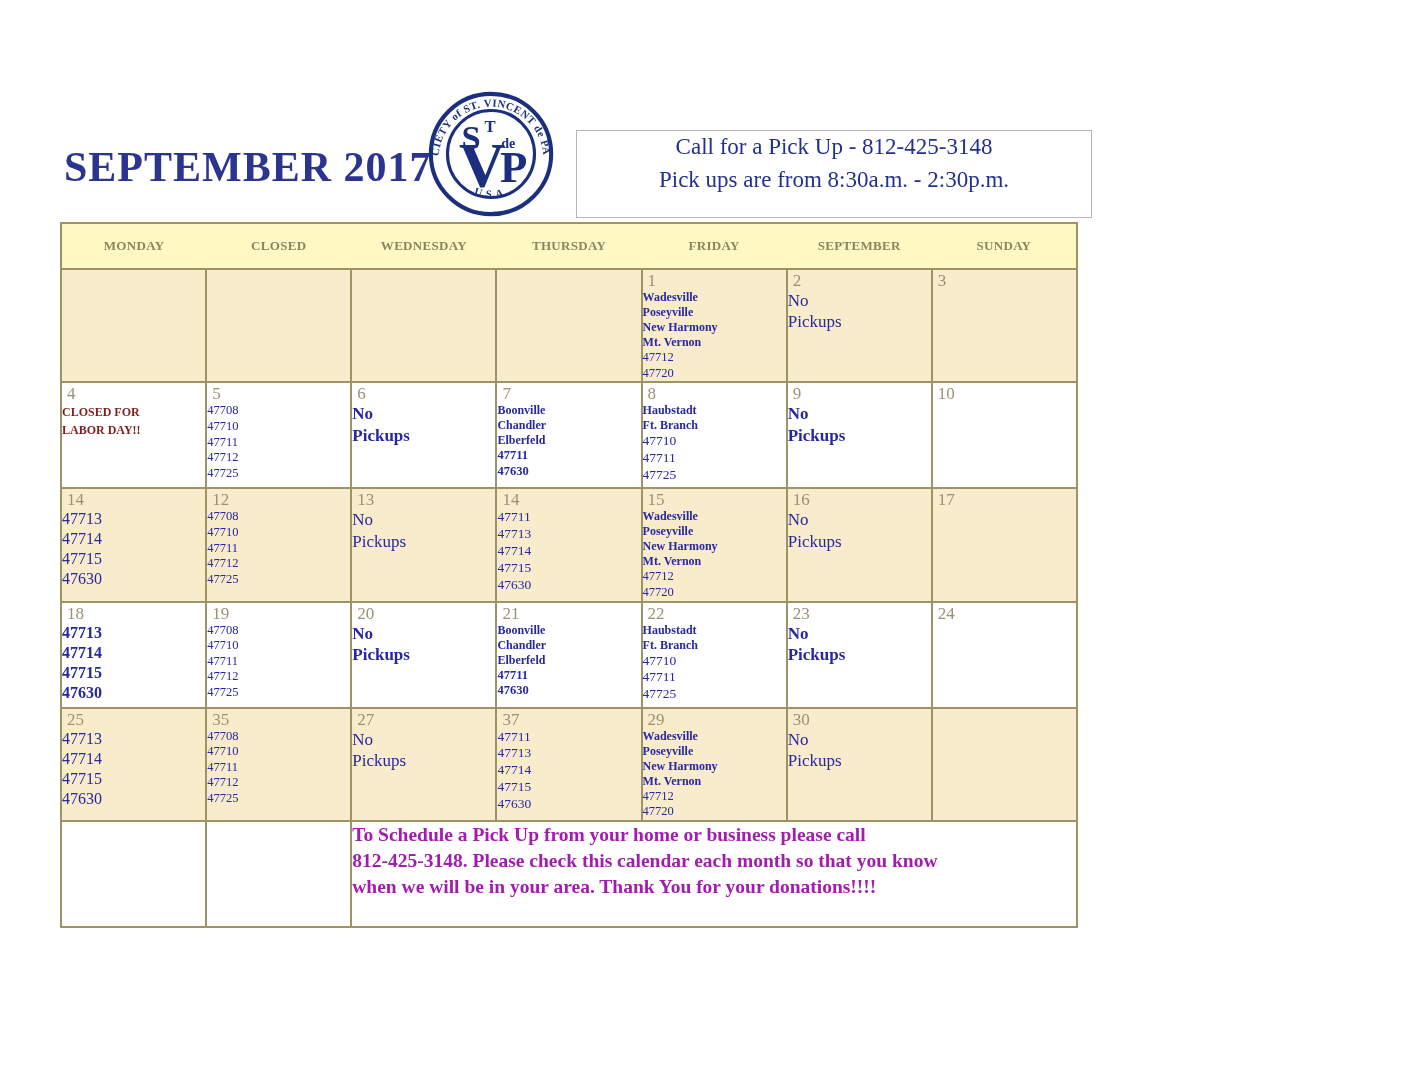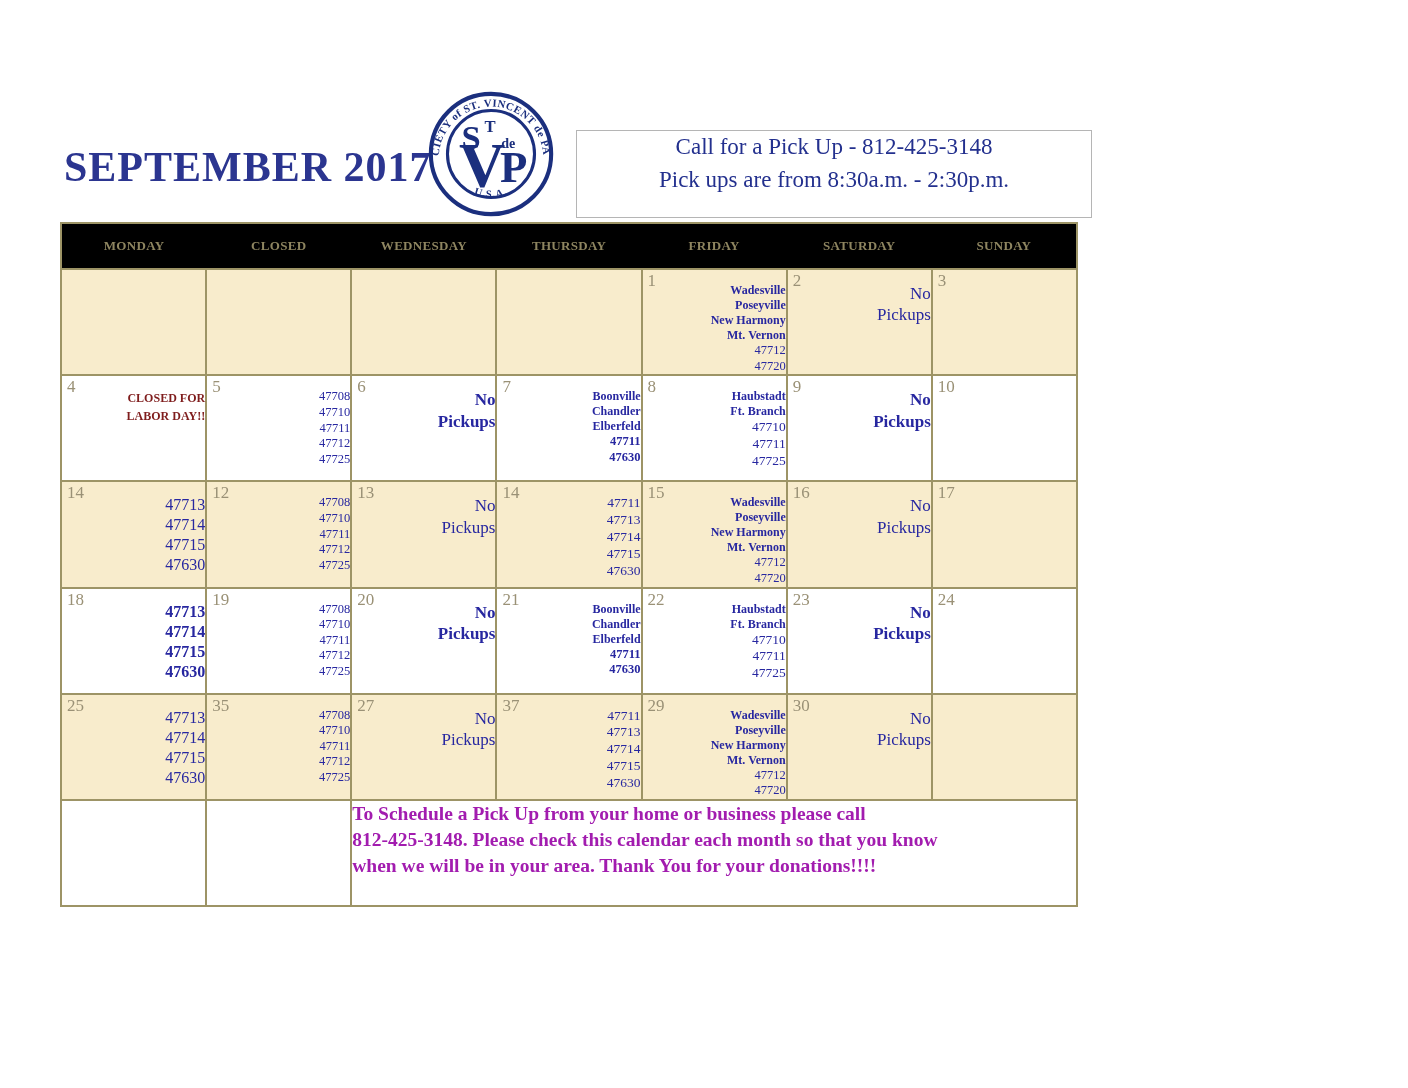--- a/index.html
+++ b/index.html
@@ -12,29 +12,29 @@
   .logo{position:absolute;left:424px;top:90px;width:134px;height:128px;}
   .call-box{position:absolute;left:563px;top:130px;width:514px;height:86px;
             border:1px solid #b5b5b5;display:flex;flex-direction:column;
             text-align:center;
             font-size:23px;color:#23308E;line-height:1.42;margin-left:13px;}
 
   
   table.calendar{position:absolute;left:60px;top:222px;width:1018px;
                  border-collapse:collapse;table-layout:fixed;
                  border:2px solid #9D9466;}
-  table.calendar th{height:42px;background:#000000;border:0;border-bottom:2px solid #9D9466;
+  table.calendar th{height:42px;background:#fef9c3;border:0;border-bottom:2px solid #9D9466;
                     font-size:13px;font-weight:bold;letter-spacing:.3px;color:#8E8560;
                     text-align:center;vertical-align:middle;}
   table.calendar td{border:2px solid #9D9466;vertical-align:top;position:relative;
                     height:104px;padding:0;}
   td.cream{background:#F8ECCC;}
   td.white{background:#ffffff;}
   .daynum{position:absolute;top:1px;left:5px;font-size:17px;color:#9A9176;}
-  .content{padding-top:13px;text-align:right;line-height:1.25;color:#2727A0;}
+  .content{padding-top:20px;text-align:left;line-height:1.25;color:#2727A0;}
 
   
   .l-city  {font-size:12px;font-weight:bold;}
   .l-zip   {font-size:12.5px;}
   .l-zipb  {font-size:12.5px;font-weight:bold;}
   .l-zipmd {font-size:13.5px;}
   .l-ziplg {font-size:16px;}
   .l-ziplgb{font-size:16px;font-weight:bold;}
   .l-no    {font-size:17px;}
   .l-nob   {font-size:17px;font-weight:bold;}
@@ -81,21 +81,21 @@
   </div>
 
   <table class="calendar">
     <thead>
       <tr>
           <th>MONDAY</th>
           <th>CLOSED</th>
           <th>WEDNESDAY</th>
           <th>THURSDAY</th>
           <th>FRIDAY</th>
-          <th>SATURDAY</th>
+          <th>SEPTEMBER</th>
           <th>SUNDAY</th>
         </tr>
     </thead>
     <tbody>
         <tr>
           <td class="cream"></td>
           <td class="cream"></td>
           <td class="cream"></td>
           <td class="cream"></td>
           <td class="cream">

